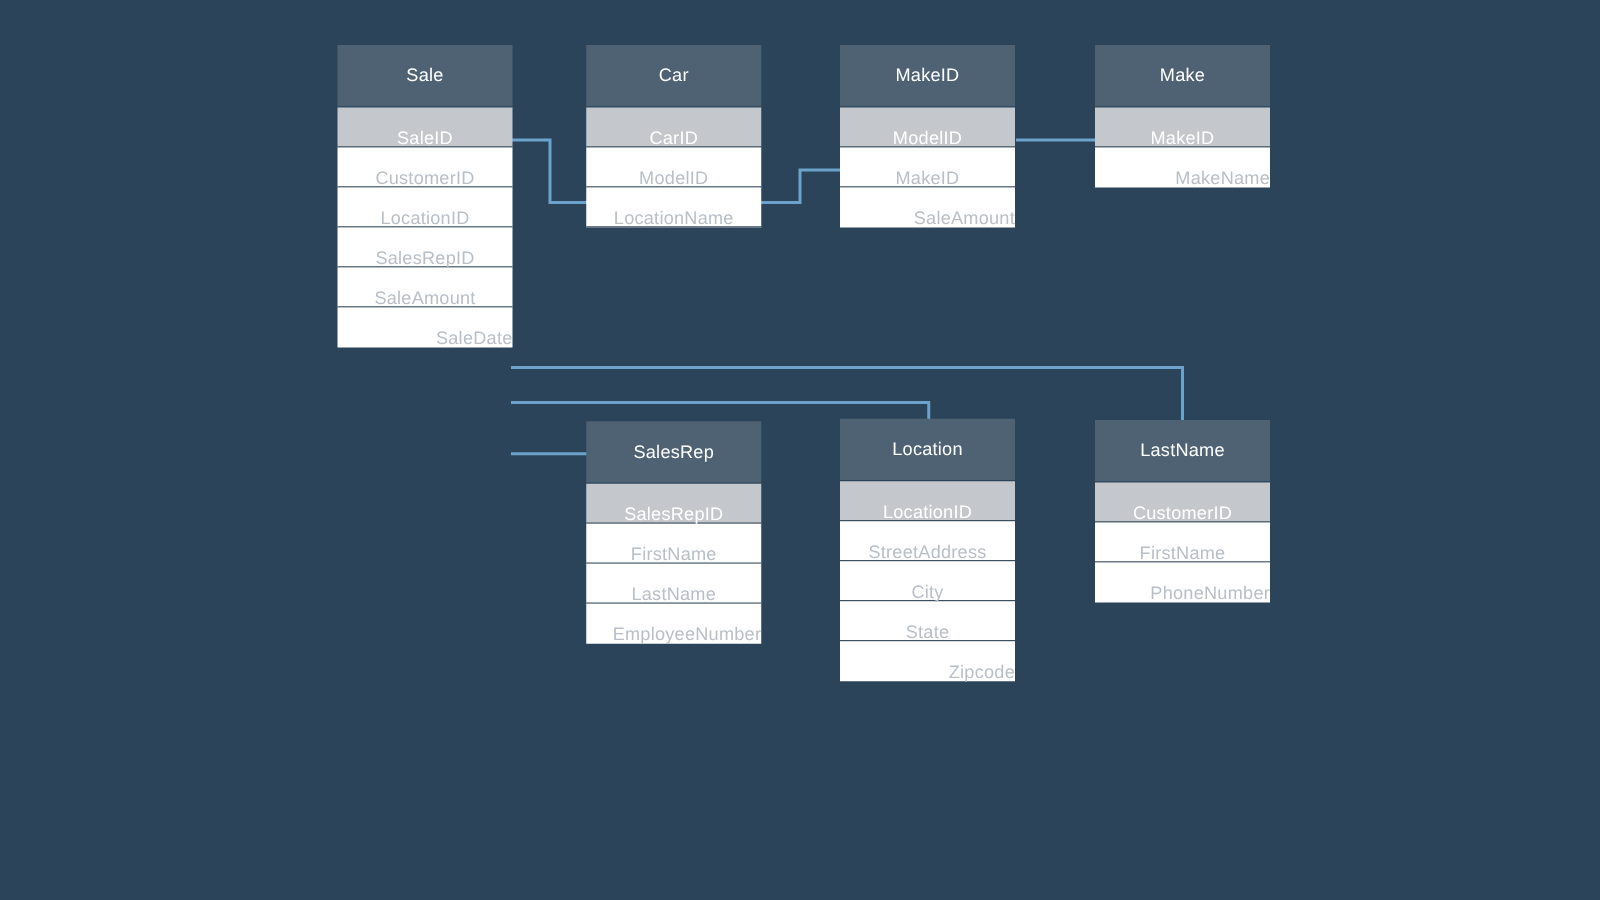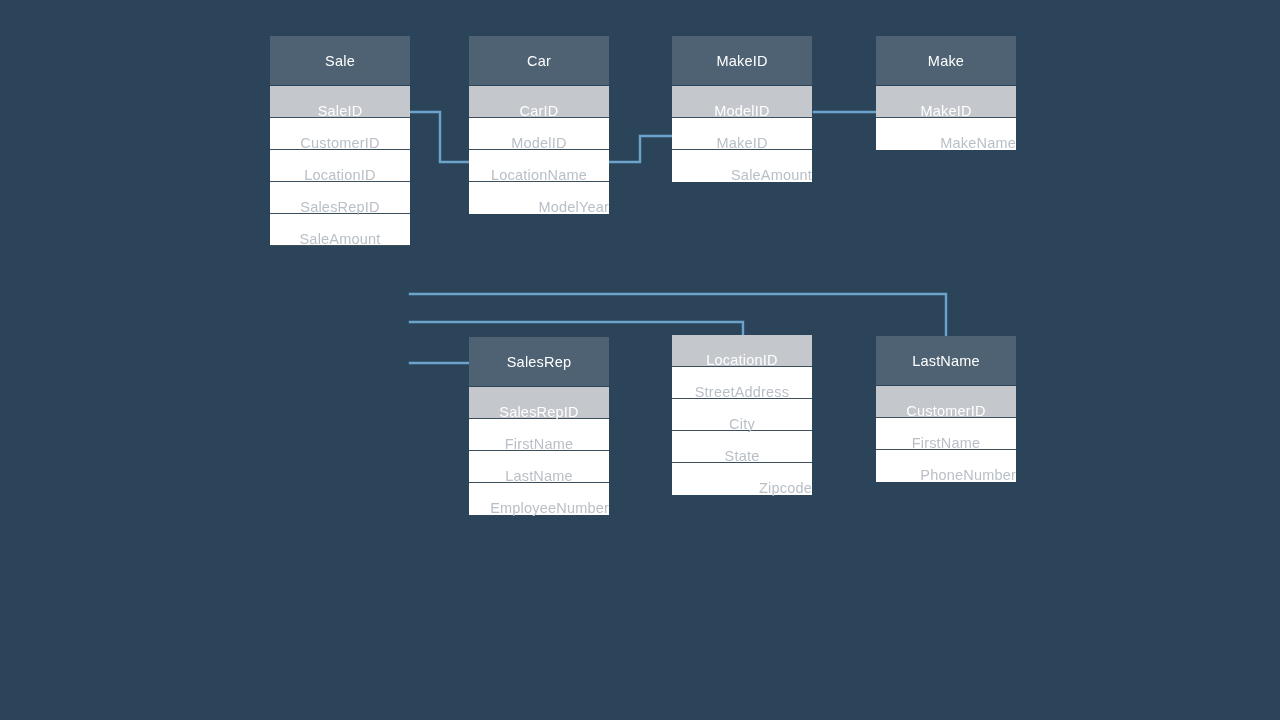--- a/index.html
+++ b/index.html
@@ -79,47 +79,48 @@
     </svg>
 
   <div id="entities-layer">
       <div class="entity" style="left: 270px; top: 36px;">
         <div class="entity-header">Sale</div>
         <div class="field pk">SaleID</div>
         <div class="field">CustomerID</div>
         <div class="field">LocationID</div>
         <div class="field">SalesRepID</div>
         <div class="field">SaleAmount</div>
+        <div class="field last">SaleDate</div>
       </div>
       <div class="entity" style="left: 469px; top: 36px;">
         <div class="entity-header">Car</div>
         <div class="field pk">CarID</div>
         <div class="field">ModelID</div>
         <div class="field">LocationName</div>
-        <div class="field last">ModelYear</div>
       </div>
       <div class="entity" style="left: 672px; top: 36px;">
         <div class="entity-header">MakeID</div>
         <div class="field pk">ModelID</div>
         <div class="field">MakeID</div>
         <div class="field last">SaleAmount</div>
       </div>
       <div class="entity" style="left: 876px; top: 36px;">
         <div class="entity-header">Make</div>
         <div class="field pk">MakeID</div>
         <div class="field last">MakeName</div>
       </div>
       <div class="entity" style="left: 469px; top: 337px;">
         <div class="entity-header">SalesRep</div>
         <div class="field pk">SalesRepID</div>
         <div class="field">FirstName</div>
         <div class="field">LastName</div>
         <div class="field last">EmployeeNumber</div>
       </div>
       <div class="entity" style="left: 672px; top: 335px;">
+        <div class="entity-header">Location</div>
         <div class="field pk">LocationID</div>
         <div class="field">StreetAddress</div>
         <div class="field">City</div>
         <div class="field">State</div>
         <div class="field last">Zipcode</div>
       </div>
       <div class="entity" style="left: 876px; top: 336px;">
         <div class="entity-header">LastName</div>
         <div class="field pk">CustomerID</div>
         <div class="field">FirstName</div>

